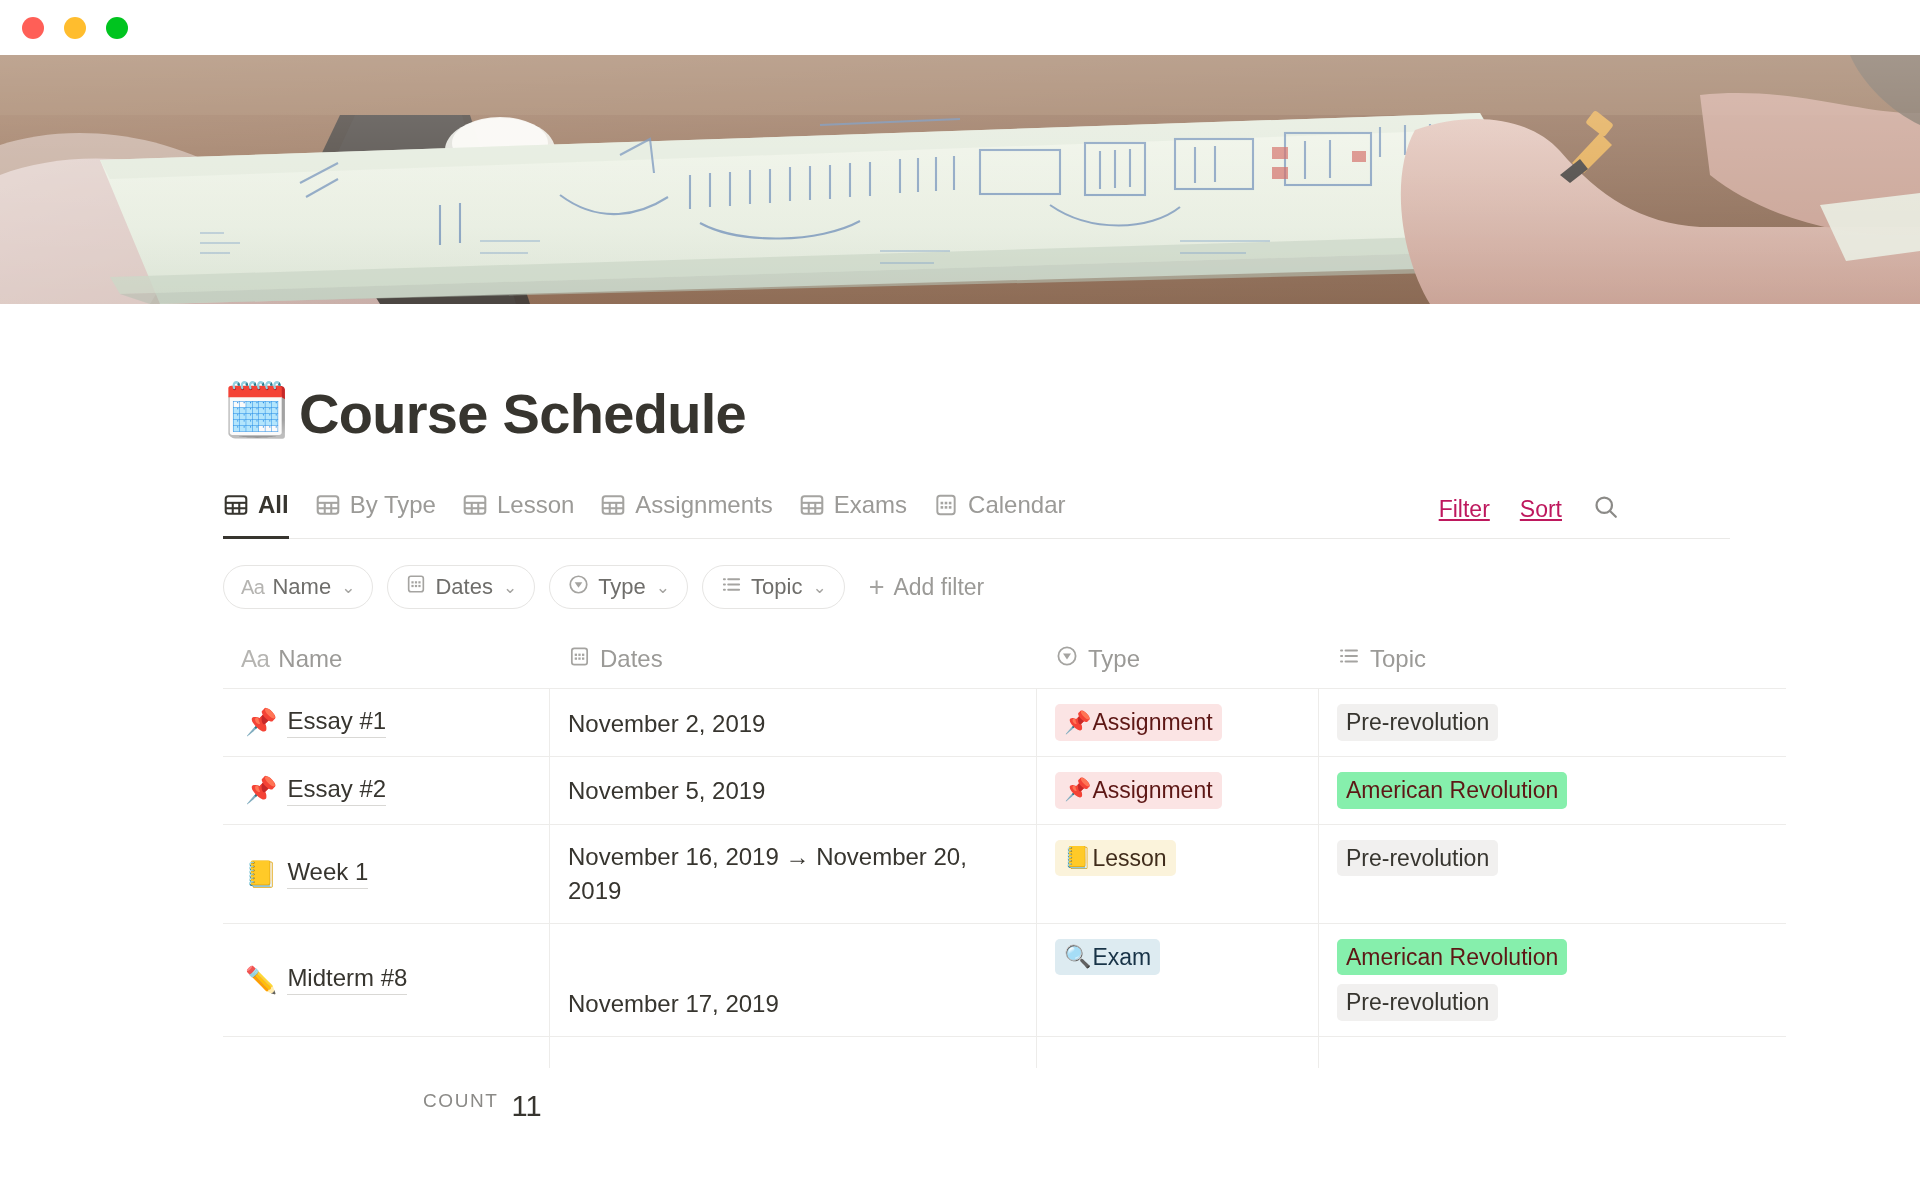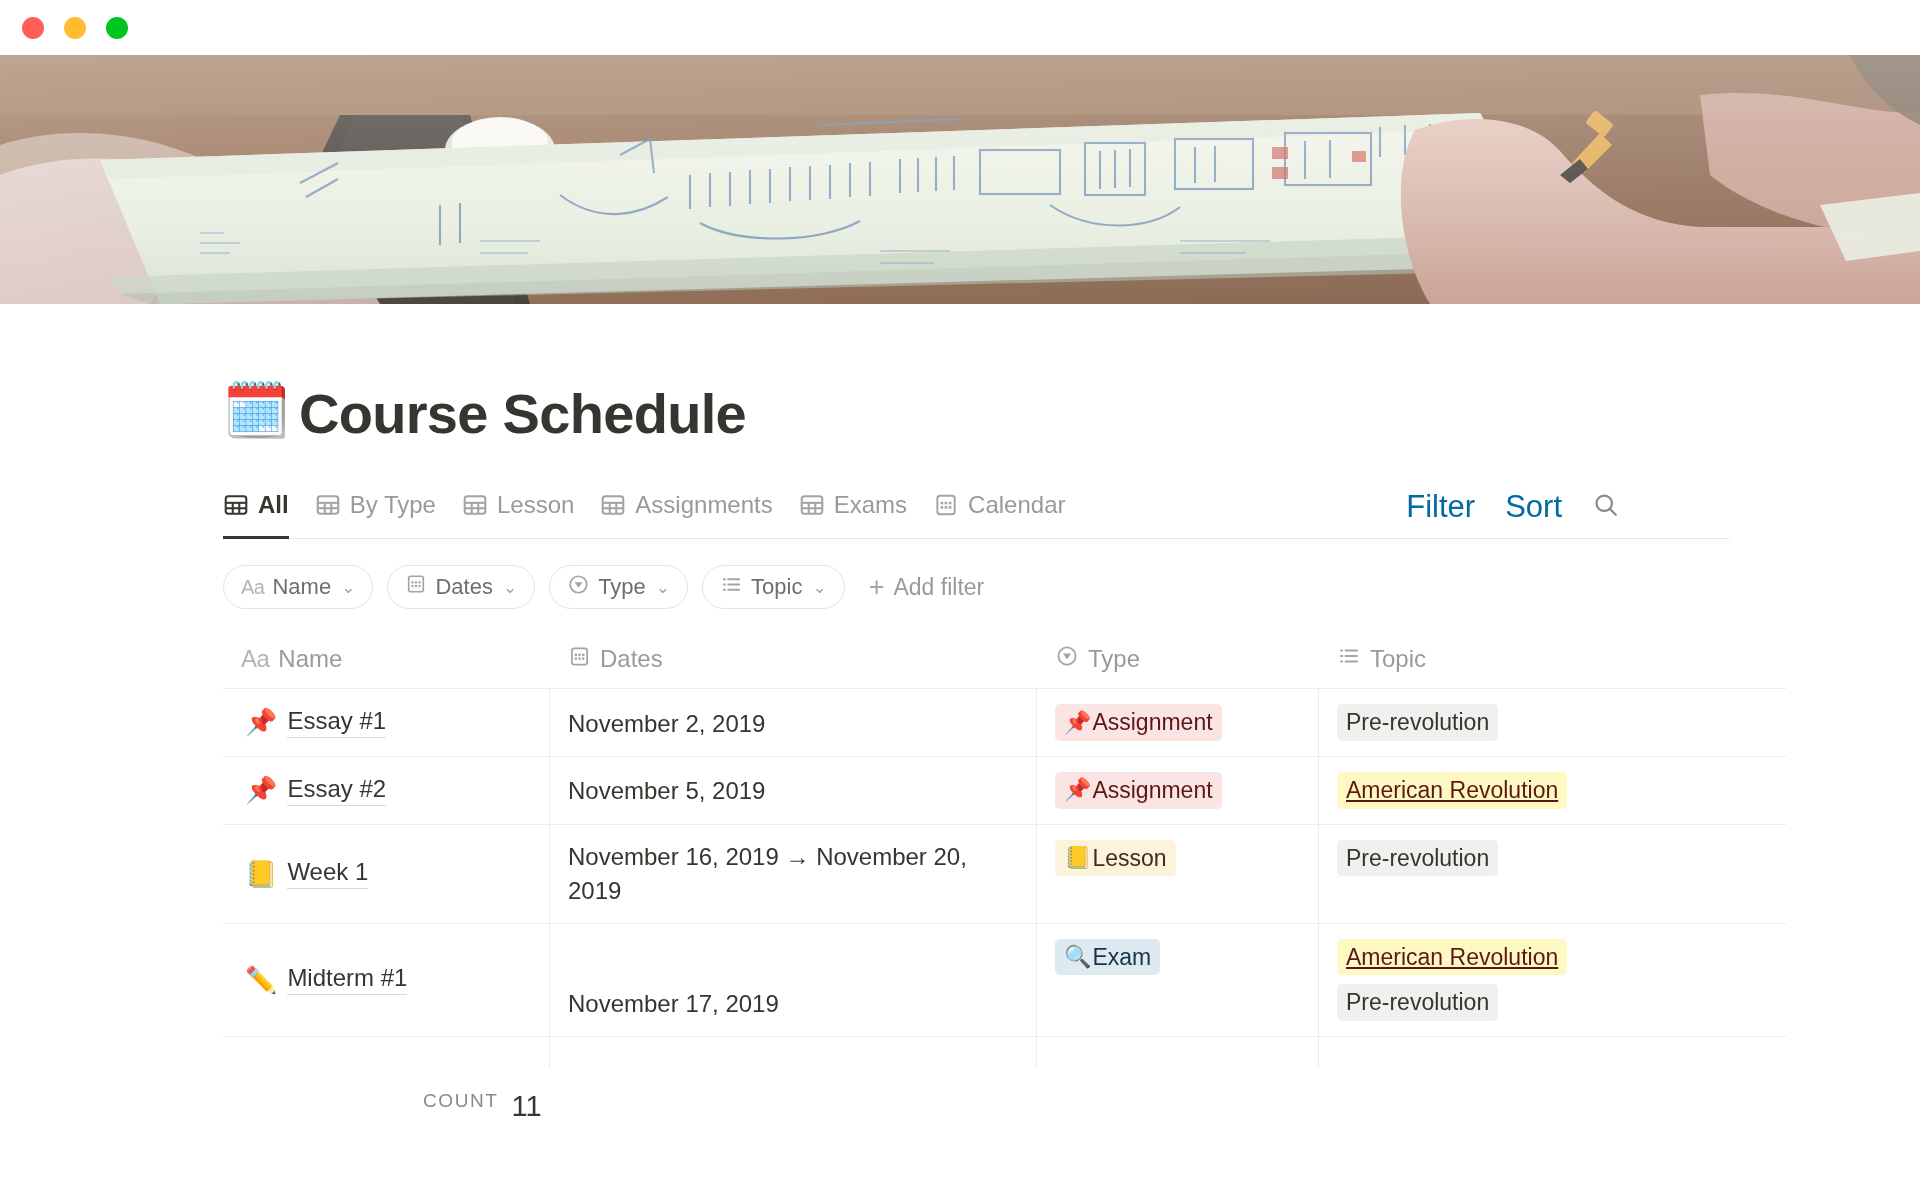--- a/index.html
+++ b/index.html
@@ -86,21 +86,21 @@
   .tab.active { color: #37352F; font-weight: bold; }
   .tab.active::after {
     content: "";
     position: absolute;
     left: 0; right: 13px; bottom: -1px;
     height: 3px; background: #37352F;
   }
   .tab .ic { flex: none; display: inline-flex; }
 
   .tools { display: flex; align-items: center; gap: 30px; padding-bottom: 13px; }
-  .tool-text { font-size: 31px; color: #0369a1; cursor: pointer; }
+  .tool-text { font-size: 23px; color: #be185d; cursor: pointer; text-decoration: underline; }
 
   
   .filters {
     display: flex; align-items: center; gap: 14px;
     margin-top: 26px;
   }
   .chip {
     display: flex; align-items: center; gap: 8px;
     height: 44px;
     padding: 0 17px;
@@ -161,21 +161,21 @@
     padding: 4px 9px;
     font-size: 23px;
     line-height: 1.25;
     white-space: nowrap;
   }
   .tag .temoji { font-size: 22px; margin-right: 1px; }
   .tag-assignment { background: #FBE4E4; color: #5D1715; }
   .tag-lesson     { background: #FBF3DB; color: #402C1B; }
   .tag-exam       { background: #DDEBF1; color: #183347; }
   .tag-gray       { background: #F1F0EF; color: #37352F; }
-  .tag-red        { background: #fef9c3; color: #5D1715; text-decoration: underline; }
+  .tag-red        { background: #86efac; color: #5D1715; }
   .topiccell { flex-direction: column; align-items: flex-start; gap: 9px; }
 
   .lastrow { height: 32px; }
 
   
   .countbar {
     display: flex; align-items: flex-start; gap: 13px;
     padding: 22px 0 0 200px;
   }
   .count-label {
@@ -554,21 +554,21 @@
           </span>
         </div>
         <div class="tcell c-topic topiccell">
           <span class="tag tag-gray">Pre-revolution</span>
         </div>
       </div>
 
       <div class="trow rowbody">
         <div class="tcell c-name namecell">
           <span class="emoji">✏️</span>
-          <span class="name-link">Midterm #1</span>
+          <span class="name-link">Midterm #8</span>
         </div>
         <div class="tcell c-dates">
           <span class="datetext">November 17, 2019</span>
         </div>
         <div class="tcell c-type">
           <span class="tag tag-exam">
             <span class="temoji">🔍</span>
             <span>Exam</span>
           </span>
         </div>

